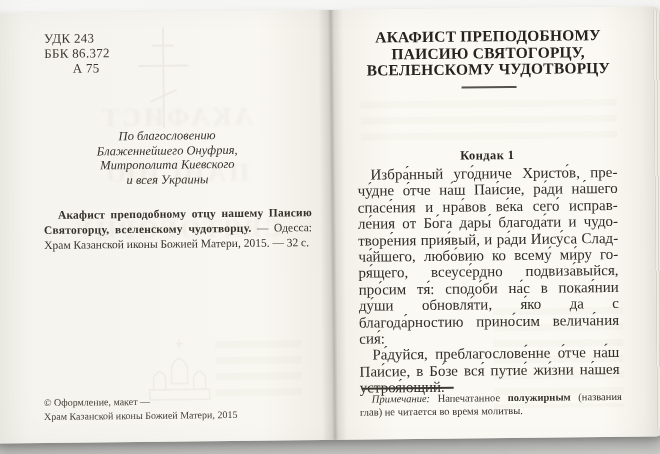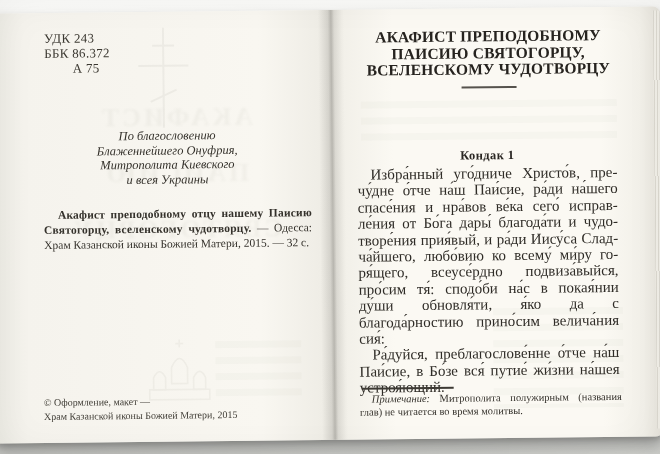--- a/index.html
+++ b/index.html
@@ -43,21 +43,21 @@
   .title-rule{left:471px;top:78px;width:55px;height:2px;background:#56534d}
   .kondak{left:366px;top:140px;width:260px;text-align:center;font-weight:bold;
     font-size:12.5px;color:#2a2723;letter-spacing:.4px}
   .bodytext{left:366px;top:157px;width:260px;font-size:15px;line-height:16.4px;
     text-align:justify;color:#2f2c27;hyphens:manual}
   .bodytext p{margin:0;text-indent:13px}
   .fn-rule{left:368px;top:378px;width:92px;height:1.5px;background:#3d3a34}
   .footnote{left:366px;top:383px;width:262px;font-size:10.5px;line-height:13px;
     text-align:justify;text-indent:12px;color:#35322c}
   .footnote i{}
-  .footnote b{font-weight:normal}
+  .footnote b{font-weight:bold}
 </style>
 </head>
 <body>
 
 <div class="photo">
   <div class="book">
 
     <div class="abs udk pre">УДК 243
 ББК 86.372
         А 75</div>
@@ -116,19 +116,19 @@
     <div class="abs bodytext ink" lang="ru">
       <p>Избра́нный уго́дниче Христо́в, пре­чу́дне о́тче на́ш Паи́сие, ра́ди на́шего спасе́ния и нра́вов ве́ка сего́ исправ­ле́ния от Бо́га дары́ благода́ти и чудо­творе́ния прия́вый, и ра́ди Иису́са Слад­ча́йшего, любо́вию ко всему́ ми́ру го­ря́щего, всеусе́рдно подвиза́выйся, про́сим тя́: сподо́би на́с в покая́нии ду́ши обновля́ти, я́ко да с благода́рностию прино́сим велича́ния сия́:</p>
       <p>Ра́дуйся, преблагослове́нне о́тче на́ш Паи́сие, в Бо́зе вся́ путие́ жи́зни на́шея устроя́ющий.</p>
     </div>
 
     <div class="abs ghost-lines" style="left:500px;top:300px;width:130px;height:100px"></div>
 
     <div class="abs fn-rule"></div>
 
     <div class="abs footnote">
-      <i>Примечание:</i><span> Митрополита </span><b>полужирным</b><span> (названия глав) не читается во время молитвы.</span>
+      <i>Примечание:</i><span> Напечатанное </span><b>полужирным</b><span> (названия глав) не читается во время молитвы.</span>
     </div>
 
     <div class="gutter"></div>
     <div class="page-stack"></div>
   </div>
 </div>
 
 </body></html>

